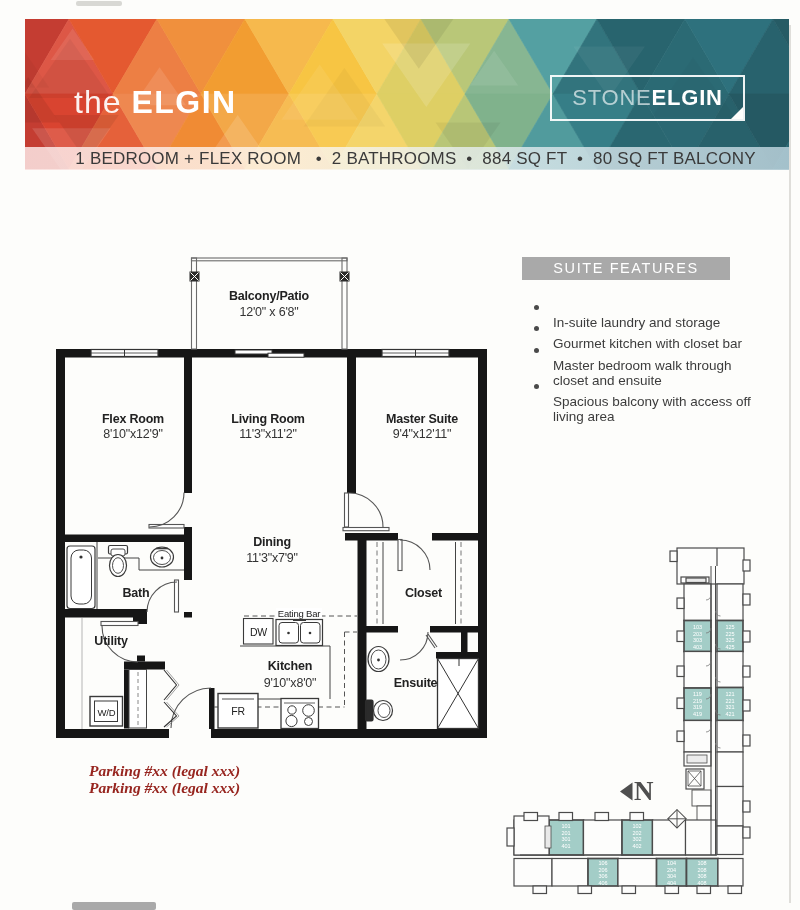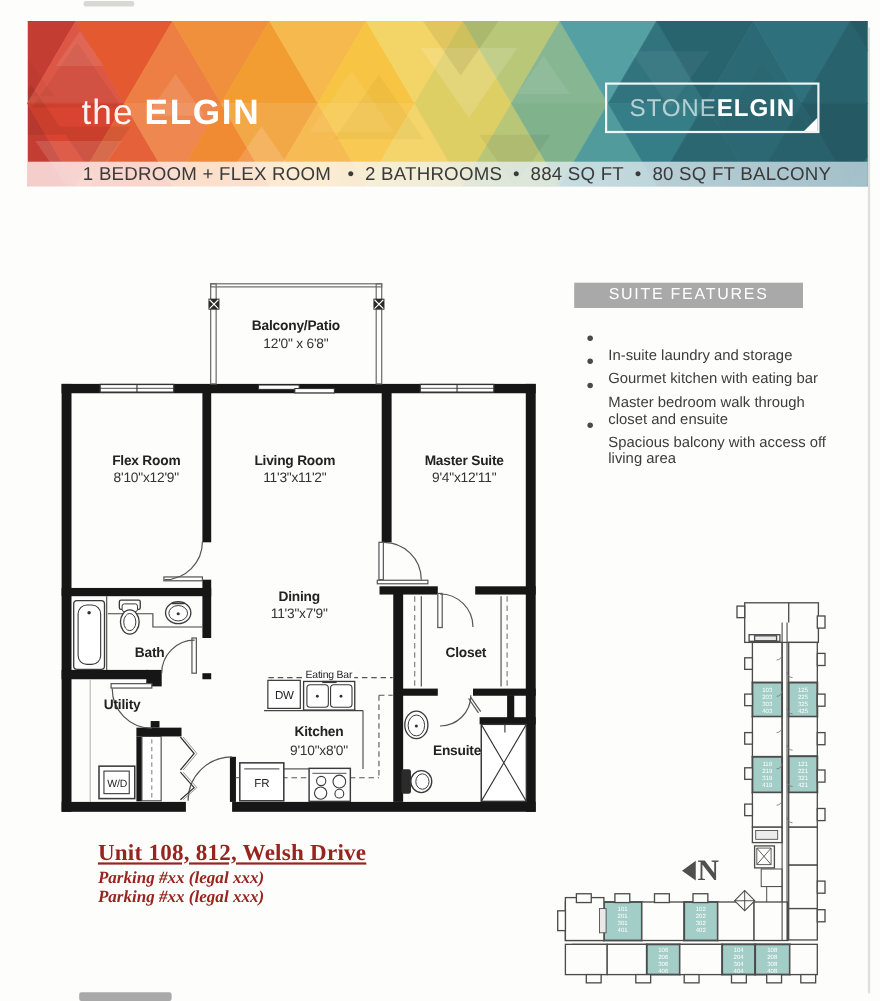--- a/index.html
+++ b/index.html
@@ -257,28 +257,27 @@
 <text x="106.5" y="715.5" font-size="9.5" font-weight="normal" fill="#222" letter-spacing="-0.2">W/D</text>
 <text x="258.5" y="635.5" font-size="10.5" font-weight="normal" fill="#222" letter-spacing="-0.2">DW</text>
 <text x="238" y="715" font-size="10.5" font-weight="normal" fill="#222" letter-spacing="-0.2">FR</text>
 </g>
 </svg>
 
 <div id="sfbar" class="abs">SUITE FEATURES</div>
 <div class="bullet abs" style="top:305px"></div>
 <div class="feat abs" style="top:300px">In-suite laundry and storage</div>
 <div class="bullet abs" style="top:326px"></div>
-<div class="feat abs" style="top:321px">Gourmet kitchen with eating bar</div>
+<div class="feat abs" style="top:321px">Gourmet kitchen with closet bar</div>
 <div class="bullet abs" style="top:348px"></div>
 <div class="feat abs" style="top:343px">Master bedroom walk through<br>closet and ensuite</div>
 <div class="bullet abs" style="top:384px"></div>
 <div class="feat abs" style="top:379px">Spacious balcony with access off<br>living area</div>
 
 <div id="redblock" class="abs">
-  <div class="title">Unit 108, 812, Welsh Drive</div>
   <div class="ln">Parking #xx (legal xxx)</div>
   <div class="ln">Parking #xx (legal xxx)</div>
 </div>
 
 <svg class="abs" style="left:500px;top:540px" width="260" height="365" viewBox="500 540 260 365">
 <g stroke="#4b4b4b" stroke-width="1.2" fill="#fdfdfc">
 <rect x="677" y="548" width="67" height="36"></rect>
 <line x1="717" y1="548" x2="717" y2="566"></line>
 <rect x="684" y="584" width="27" height="36.5" fill="#fdfdfc"></rect>
 <rect x="684" y="620.5" width="27" height="31.0" fill="#a3cdc7" stroke-width="1.7"></rect>

